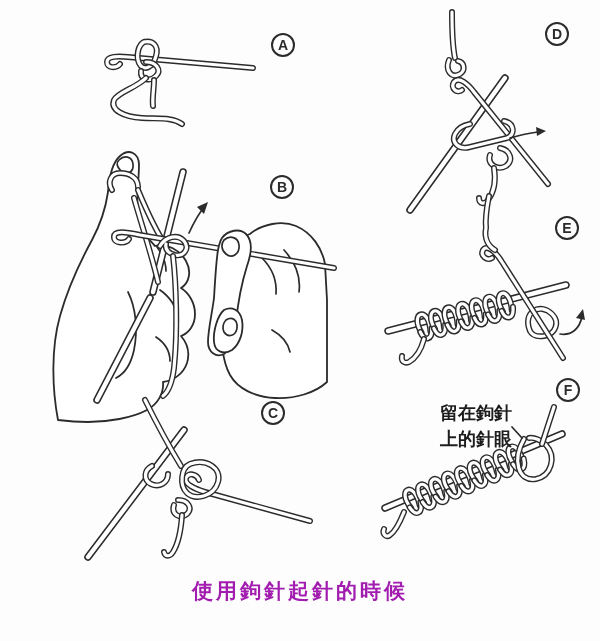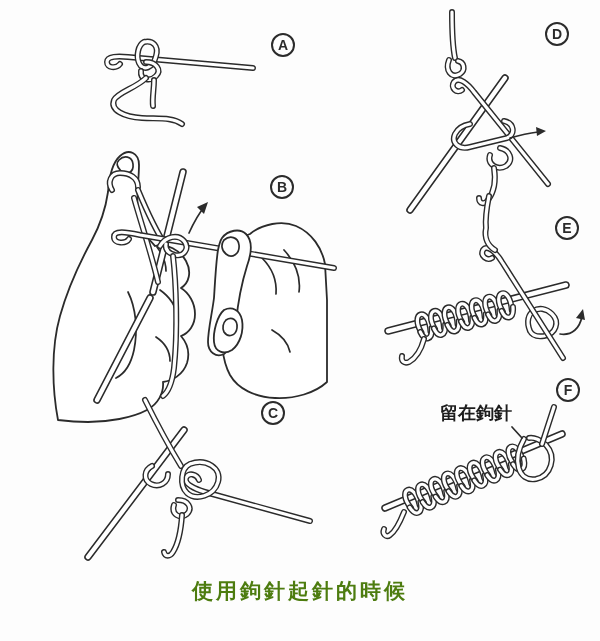--- a/index.html
+++ b/index.html
@@ -15,21 +15,21 @@
   .ln{stroke:#2b2b2b;fill:none;stroke-width:1.7;stroke-linecap:round;stroke-linejoin:round}
   .hand{fill:#ffffff;stroke:#2b2b2b;stroke-width:1.8;stroke-linejoin:round}
   .arrowhead{fill:#2b2b2b;stroke:none}
 
   .step-badge{position:absolute;width:20px;height:20px;border:2px solid #2b2b2b;border-radius:50%;
       background:#fdfdfd;display:flex;align-items:center;justify-content:center;
       font-weight:bold;font-size:14px;color:#2b2b2b;}
   .annotation{position:absolute;left:420px;top:390px;width:112px;text-align:center;
       font-size:18px;line-height:26px;color:#1d1d1d;font-weight:bold;margin-top:10px;}
   .caption{position:absolute;left:0;top:577px;width:600px;text-align:center;
-      font-size:21px;letter-spacing:3px;color:#4d7c0f;font-weight:bold;}
+      font-size:21px;letter-spacing:3px;color:#a21caf;font-weight:bold;}
 </style>
 </head>
 <body>
 
 <div id="page">
 
   <svg width="600" height="641" viewBox="0 0 600 641">
     <defs>
       <g id="st">
         <path class="tube" d="M2,10 C-5,-13 16,-15 11,11"></path>
@@ -184,16 +184,17 @@
 
   <div class="step-badge" style="left:271px;top:33px">A</div>
   <div class="step-badge" style="left:270px;top:175px">B</div>
   <div class="step-badge" style="left:261px;top:401px">C</div>
   <div class="step-badge" style="left:545px;top:22px">D</div>
   <div class="step-badge" style="left:555px;top:216px">E</div>
   <div class="step-badge" style="left:556px;top:378px">F</div>
 
   <div class="annotation">
     <span style="display:block">留在鉤針</span>
+    <span style="display:block">上的針眼</span>
   </div>
 
   <div class="caption">使用鉤針起針的時候</div>
 </div>
 
 </body></html>

